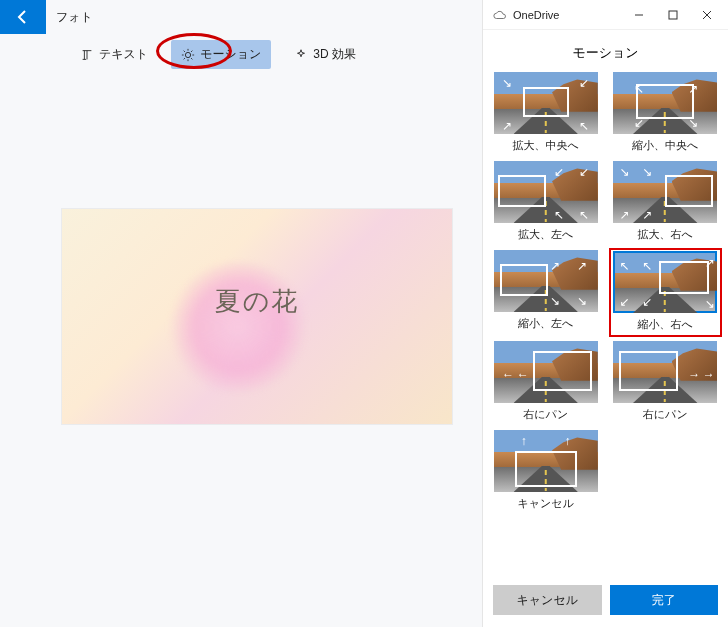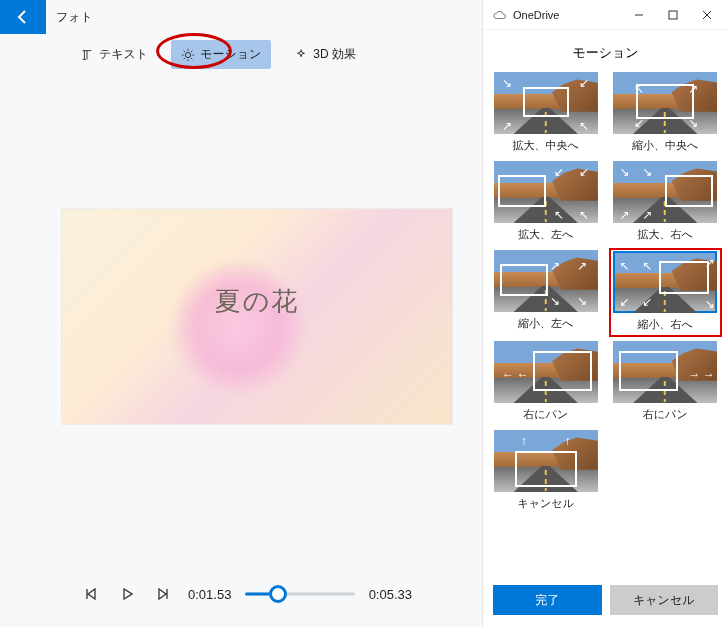--- a/index.html
+++ b/index.html
@@ -96,44 +96,20 @@
     <div class="ellipse-annot"></div>
   </div>
 
   <div class="preview-wrap">
     <div class="preview">
       <div class="flower"></div>
       <div class="preview-text">夏の花</div>
     </div>
   </div>
 
-  <div class="playbar">
-    <div class="pbtn">
-        <svg viewBox="0 0 12 12">
-          <path d="M10 1v10L3 6zM2 1v10" stroke="currentColor" fill="none" stroke-width="1.3"></path>
-        </svg>
-      </div>
-    <div class="pbtn">
-        <svg viewBox="0 0 12 12">
-          <path d="M3 1v10l8-5z" stroke="currentColor" fill="none" stroke-width="1.3"></path>
-        </svg>
-      </div>
-    <div class="pbtn">
-        <svg viewBox="0 0 12 12">
-          <path d="M2 1v10l7-5zM10 1v10" stroke="currentColor" fill="none" stroke-width="1.3"></path>
-        </svg>
-      </div>
-    <div class="time">0:01.53</div>
-    <div class="slider">
-      <div class="track"></div>
-      <div class="track-fill"></div>
-      <div class="thumb"></div>
-    </div>
-    <div class="time">0:05.33</div>
-  </div>
 </div>
 
 <div class="right">
   <div class="win-title">
     <svg class="cloud-icon" viewBox="0 0 16 10">
         <path d="M4 9a3 3 0 010-6 4 4 0 017.5 1A2.5 2.5 0 0112 9z" fill="none" stroke="currentColor"></path>
       </svg>
     <span class="win-title-text">OneDrive</span>
     <div class="win-btns">
       <div class="win-btn">
@@ -259,16 +235,16 @@
             <div class="overlay-box" style="left:20%;top:34%;width:60%;height:58%"></div>
             <span class="arrow" style="left:26%;top:8%">↑</span>
             <span class="arrow" style="left:68%;top:8%">↑</span>
     </div>
     <div class="tile-label">キャンセル</div>
         </div>
       </div>
   </div>
 
   <div class="footer">
+    <div class="fbtn secondary">キャンセル</div>
     <div class="fbtn primary">完了</div>
-    <div class="fbtn secondary">キャンセル</div>
   </div>
 </div>
 
 </body></html>

